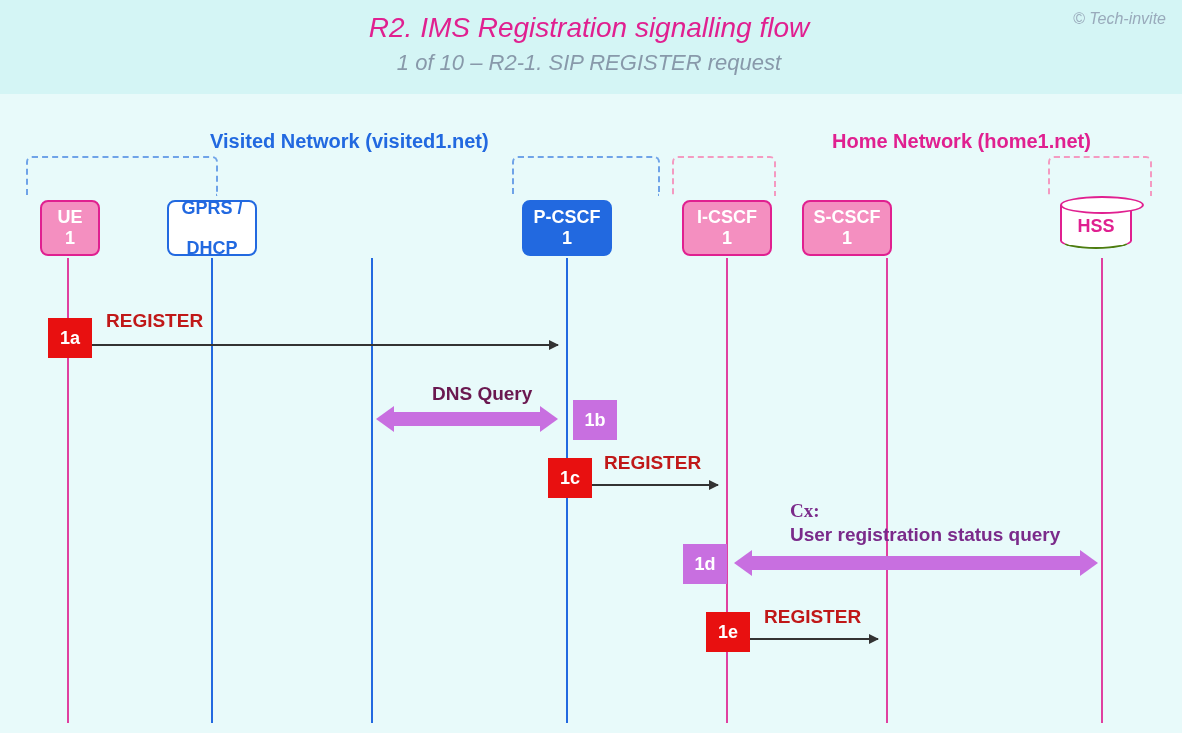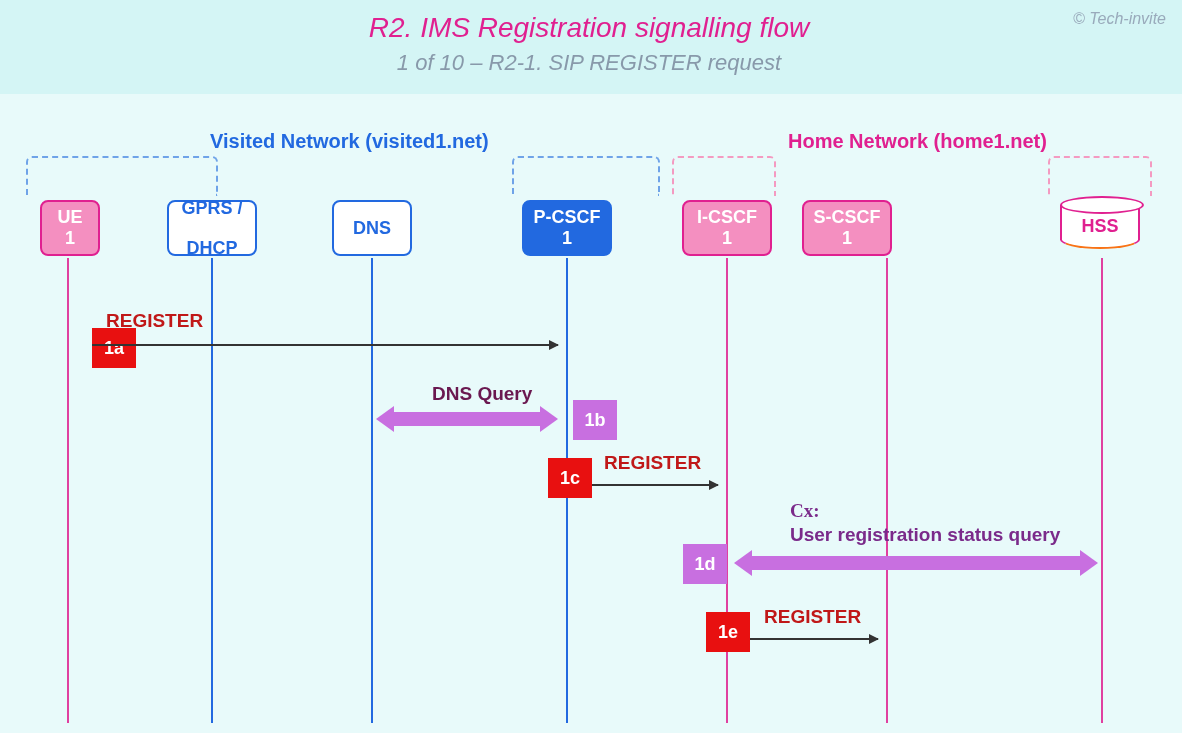--- a/index.html
+++ b/index.html
@@ -142,25 +142,25 @@
   }
   .arrow-thick::after {
     right: -16px;
     border-left: 18px solid #c86fe0;
   }
   .hss-cyl {
     position: absolute;
     width: 84px;
   }
   .hss-cyl .body {
-    width: 80px;
+    width: 72px;
     height: 44px;
     border-left: 2px solid #e02090;
     border-right: 2px solid #e02090;
-    border-bottom: 2px solid #f97316;
+    border-bottom: 2px solid #4d7c0f;
     border-bottom-left-radius: 42px 10px;
     border-bottom-right-radius: 42px 10px;
     background: #fff;
     display: flex;
     align-items: center;
     justify-content: center;
     color: #e02090;
     font-weight: 600;
     font-size: 18px;
   }
@@ -180,37 +180,34 @@
 
 <div class="header">
   <div class="title">R2. IMS Registration signalling flow</div>
   <div class="subtitle">1 of 10 – R2-1. SIP REGISTER request</div>
   <div class="copyright">© Tech-invite</div>
 </div>
 
 <div class="diagram">
 
   <div class="network-label visited-label" style="left:210px; top:30px;">Visited Network (visited1.net)</div>
-  <div class="network-label home-label" style="left:788px; top:30px;">Home Network (home1.net)</div>
+  <div class="network-label home-label" style="left:832px; top:30px;">Home Network (home1.net)</div>
 
   <div class="bracket blue" style="left:26px; top:56px; width:192px;"></div>
   <div class="bracket blue" style="left:512px; top:56px; width:148px;"></div>
   <div class="bracket pink" style="left:672px; top:56px; width:104px;"></div>
   <div class="bracket pink" style="left:1048px; top:56px; width:104px;"></div>
 
   <div class="node pink-fill" style="left:40px; top:100px; width:60px;">
     <span>UE</span>
     <span>1</span>
   </div>
   <div class="node white-blue" style="left:167px; top:100px;gap:19px;">
     <span>GPRS /</span>
     <span>DHCP</span>
-  </div>
-  <div class="node white-blue" style="left:332px; top:100px; width:80px;">
-    <span>DNS</span>
   </div>
   <div class="node blue-fill" style="left:522px; top:100px;">
     <span>P-CSCF</span>
     <span>1</span>
   </div>
   <div class="node pink-fill" style="left:682px; top:100px;">
     <span>I-CSCF</span>
     <span>1</span>
   </div>
   <div class="node pink-fill" style="left:802px; top:100px;">
@@ -225,21 +222,21 @@
   </div>
 
   <div class="lifeline pink" style="left:67px;"></div>
   <div class="lifeline blue" style="left:211px;"></div>
   <div class="lifeline blue" style="left:371px;"></div>
   <div class="lifeline blue" style="left:566px;"></div>
   <div class="lifeline pink" style="left:726px;"></div>
   <div class="lifeline pink" style="left:886px;"></div>
   <div class="lifeline pink" style="left:1101px;"></div>
 
-  <div class="stepbox red" style="left:48px; top:228px;margin-left:44px;">
+  <div class="stepbox red" style="left:48px; top:218px;">
     <span>1a</span>
   </div>
   <div class="msg-label red" style="left:106px; top:210px;">REGISTER</div>
   <div class="arrow-thin" style="left:92px; top:244px; width:466px;"></div>
 
   <div class="msg-label dark" style="left:432px; top:283px;">DNS Query</div>
   <div class="arrow-thick" style="left:392px; top:312px; width:150px;"></div>
   <div class="stepbox violet" style="left:573px; top:300px;">
     <span>1b</span>
   </div>

